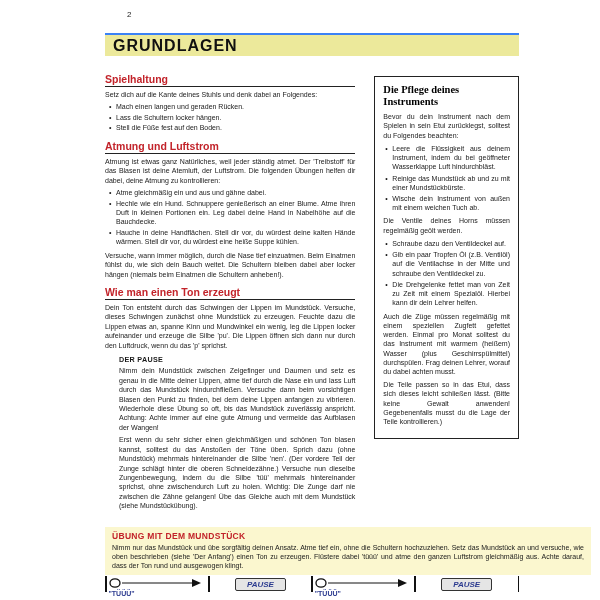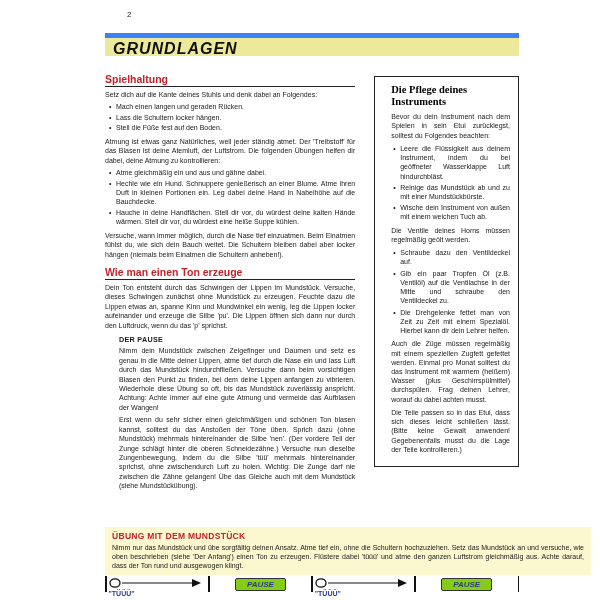--- a/index.html
+++ b/index.html
@@ -4,21 +4,21 @@
 <style>
   html,body { margin:0; padding:0; background:#ffffff; }
   .page {
     position:relative; width:600px; height:600px; background:#ffffff;
     font-family:"Liberation Sans", sans-serif; color:#1a1a1a; overflow:hidden;
   }
   .page-number { position:absolute; left:127px; top:10px; font-size:8px; color:#222; }
 
   .banner {
     position:absolute; left:105px; top:33px; width:414px; height:23px;
-    background:#ece99b; border-top:5px solid #3b82f6; box-sizing:border-box;font-style:italic;
+    background:#ece99b; border-top:2px solid #3b82f6; box-sizing:border-box;
   }
   .banner-title {
     display:block; padding:2px 0 0 8px; font-size:16px; font-weight:bold;
     letter-spacing:1px; color:#101010;
   }
 
   .body-columns { position:absolute; left:105px; top:66px; width:414px; display:flex; gap:19px; }
   .left-col { width:257px; }
 
   .heading-red {
@@ -28,21 +28,21 @@
   .left-col p { margin:0 0 3px 0; font-size:7px; line-height:1.35; text-align:justify; }
   ul.bullets { margin:0 0 4px 0; padding:0 0 0 11px; list-style:none; }
   ul.bullets li { position:relative; font-size:7px; line-height:1.35; margin-bottom:1px; text-align:justify; }
   ul.bullets li::before { content:"•"; position:absolute; left:-7px; top:0; font-size:7px; }
 
   .sub-title { margin:5px 0 2px 14px; font-size:7.2px; font-weight:bold; letter-spacing:0.3px; }
   .sub-text { margin-left:14px !important; }
 
   .sidebar {
     width:148px; box-sizing:border-box; border:1px solid #222; background:#ffffff;
-    padding:7px 8px 8px 16px; align-self:flex-start; margin-top:10px;
+    padding:7px 8px 8px 8px; align-self:flex-start; margin-top:10px;
   }
   .sidebar h3 {
     margin:0 0 4px 0; font-family:"Liberation Serif", serif;
     font-size:10.5px; font-weight:bold; line-height:1.15; color:#000;
   }
   .sidebar p { margin:0 0 4px 0; font-size:7px; line-height:1.32; text-align:justify; }
   .sidebar ul { margin:0 0 4px 0; padding:0 0 0 9px; list-style:none; }
   .sidebar li { position:relative; font-size:7px; line-height:1.32; margin-bottom:2px; text-align:justify; }
   .sidebar li::before { content:"•"; position:absolute; left:-7px; top:0; font-size:7px; }
 
@@ -56,21 +56,21 @@
   .notation {
     position:absolute; left:105px; top:574px; width:414px; height:26px;
     display:flex; align-items:flex-start;
   }
   .barline { width:1.5px; height:16px; background:#111; margin-top:2px; flex:0 0 auto; }
   .cell { flex:1 1 0; display:flex; flex-direction:column; }
   .note-cell svg { display:block; margin-top:2px; }
   .tuuu { margin:0 0 0 2px; font-size:7px; font-weight:bold; color:#2b3a8f; }
   .pause-cell { align-items:center; }
   .pause-box {
-    margin-top:4px; border:1px solid #333; border-radius:2px; background:#84cc16;
+    margin-top:4px; border:1px solid #333; border-radius:2px; background:#e5e5e5;
     padding:1px 11px; font-size:8px; font-weight:bold; font-style:italic; color:#2b3a8f;
   }
 </style>
 </head>
 <body>
 
 <div class="page">
 
   <div class="page-number">2</div>
 
@@ -86,31 +86,32 @@
         <h2 class="heading-red">Spielhaltung</h2>
         <p>Setz dich auf die Kante deines Stuhls und denk dabei an Folgendes:</p>
         <ul class="bullets">
           <li>Mach einen langen und geraden Rücken.</li>
           <li>Lass die Schultern locker hängen.</li>
           <li>Stell die Füße fest auf den Boden.</li>
         </ul>
       </section>
 
       <section>
+        <h2 class="heading-red">Atmung und Luftstrom</h2>
         <p>Atmung ist etwas ganz Natürliches, weil jeder ständig atmet. Der 'Treibstoff' für das Blasen ist deine Atemluft, der Luftstrom. Die folgenden Übungen helfen dir dabei, deine Atmung zu kontrollieren:</p>
         <ul class="bullets">
           <li>Atme gleichmäßig ein und aus und gähne dabei.</li>
           <li>Hechle wie ein Hund. Schnuppere genießerisch an einer Blume. Atme ihren Duft in kleinen Portionen ein. Leg dabei deine Hand in Nabelhöhe auf die Bauchdecke.</li>
           <li>Hauche in deine Handflächen. Stell dir vor, du würdest deine kalten Hände wärmen. Stell dir vor, du würdest eine heiße Suppe kühlen.</li>
         </ul>
         <p>Versuche, wann immer möglich, durch die Nase tief einzuatmen. Beim Einatmen fühlst du, wie sich dein Bauch weitet. Die Schultern bleiben dabei aber locker hängen (niemals beim Einatmen die Schultern anheben!).</p>
       </section>
 
       <section>
-        <h2 class="heading-red">Wie man einen Ton erzeuge</h2>
+        <h2 class="heading-red">Wie man einen Ton erzeugt</h2>
         <p>Dein Ton entsteht durch das Schwingen der Lippen im Mundstück. Versuche, dieses Schwingen zunächst ohne Mundstück zu erzeugen. Feuchte dazu die Lippen etwas an, spanne Kinn und Mundwinkel ein wenig, leg die Lippen locker aufeinander und erzeuge die Silbe 'pu'. Die Lippen öffnen sich dann nur durch den Luftdruck, wenn du das 'p' sprichst.</p>
 
         <div class="sub-title">DER PAUSE</div>
         <p class="sub-text">Nimm dein Mundstück zwischen Zeigefinger und Daumen und setz es genau in die Mitte deiner Lippen, atme tief durch die Nase ein und lass Luft durch das Mundstück hindurchfließen. Versuche dann beim vorsichtigen Blasen den Punkt zu finden, bei dem deine Lippen anfangen zu vibrieren. Wiederhole diese Übung so oft, bis das Mundstück zuverlässig anspricht. Achtung: Achte immer auf eine gute Atmung und vermeide das Aufblasen der Wangen!</p>
 
         <p class="sub-text">Erst wenn du sehr sicher einen gleichmäßigen und schönen Ton blasen kannst, solltest du das Anstoßen der Töne üben. Sprich dazu (ohne Mundstück) mehrmals hintereinander die Silbe 'nen'. (Der vordere Teil der Zunge schlägt hinter die oberen Schneidezähne.) Versuche nun dieselbe Zungenbewegung, indem du die Silbe 'tüü' mehrmals hintereinander sprichst, ohne zwischendurch Luft zu holen. Wichtig: Die Zunge darf nie zwischen die Zähne gelangen! Übe das Gleiche auch mit dem Mundstück (siehe Mundstückübung).</p>
       </section>
 
     </div>
 

